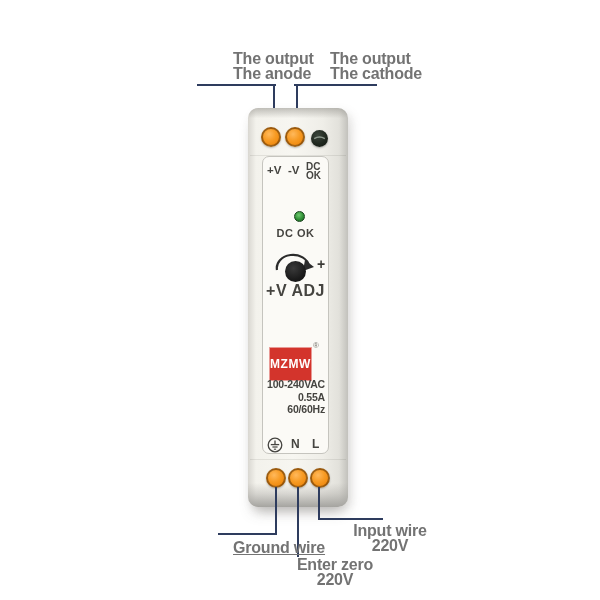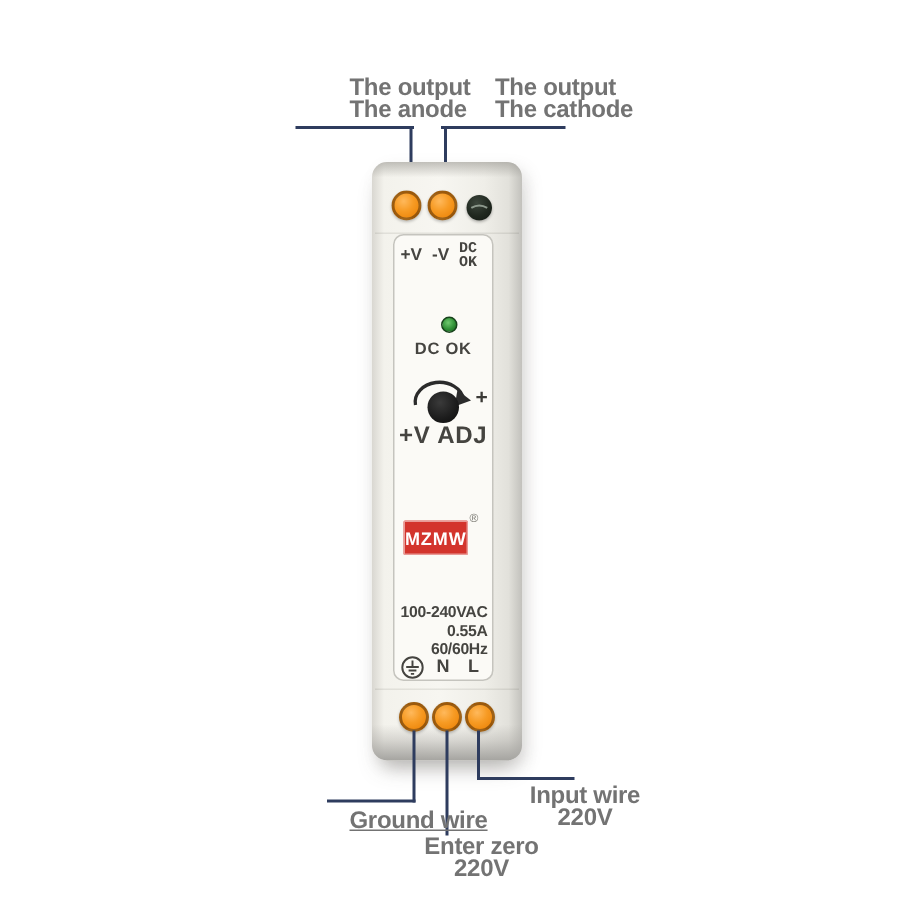--- a/index.html
+++ b/index.html
@@ -53,44 +53,44 @@
   .screw svg{position:absolute;left:0;top:0;}
   
   .panel{
     position:absolute;left:14px;top:48px;width:67px;height:298px;box-sizing:border-box;
     background:#fbfaf6;border:1px solid #c5c4be;border-radius:7px;
     color:#454440;
   }
   .panel .pv{position:absolute;left:4px;top:7px;font-size:11.5px;font-weight:bold;}
   .panel .nv{position:absolute;left:25px;top:7px;font-size:11.5px;font-weight:bold;}
   .panel .dcok{position:absolute;left:43px;top:5px;font-size:10px;font-weight:bold;line-height:9px;text-align:left;}
-  .panel .dcok span{display:block;font-family:Liberation Mono, monospace;}
+  .panel .dcok span{display:block;}
   .led{
     position:absolute;left:31px;top:54px;width:11px;height:11px;border-radius:50%;box-sizing:border-box;
     background:radial-gradient(circle at 42% 35%,#6fc96f 0%,#2f8f35 55%,#1c5a21 100%);
     border:1px solid #17421b;
   }
   .led-label{position:absolute;left:0;top:70px;width:100%;text-align:center;font-size:11px;font-weight:bold;letter-spacing:0.5px;}
   .knob-arc{position:absolute;left:10px;top:89px;}
   .knob{
     position:absolute;left:22px;top:104px;width:21px;height:21px;border-radius:50%;
     background:radial-gradient(circle at 40% 35%,#3a3a3a 0%,#1b1b1b 60%,#0c0c0c 100%);
   }
   .adj-plus{position:absolute;left:54px;top:99px;font-size:14px;font-weight:bold;color:#3b3a36;}
   .adj-label{position:absolute;left:0;top:125px;width:100%;text-align:center;font-size:16px;font-weight:bold;letter-spacing:0.5px;}
   .logo{
-    position:absolute;left:6px;top:190px;width:43px;height:23px;background:#d3342c;border-radius:1px;
+    position:absolute;left:6px;top:190px;width:43px;height:34px;background:#d3342c;border-radius:1px;
     color:#ffffff;font-size:12px;font-weight:bold;letter-spacing:0.6px;
     display:flex;align-items:center;justify-content:center;
     box-shadow:0 0 0 1px rgba(255,255,255,0.5) inset;
   }
   .rmark{position:absolute;left:50px;top:184px;font-size:8px;color:#77766f;}
   .specs{
     position:absolute;right:3px;top:221px;text-align:right;
-    font-size:10.5px;font-weight:bold;line-height:12.5px;letter-spacing:-0.2px;margin-top:24px;
+    font-size:10.5px;font-weight:bold;line-height:12.5px;letter-spacing:-0.2px;
   }
   .gnd{position:absolute;left:4px;top:280px;}
   .lbl-n{position:absolute;left:28px;top:280px;font-size:12px;font-weight:bold;}
   .lbl-l{position:absolute;left:49px;top:280px;font-size:12px;font-weight:bold;}
 </style>
 </head>
 <body>
 
 <div class="stage">
 
@@ -168,21 +168,21 @@
 
   <div class="cline" style="left:275px;top:487px;width:2px;height:48px;"></div>
   <div class="cline" style="left:218px;top:533px;width:59px;height:2px;"></div>
   <div class="cline" style="left:297px;top:487px;width:2px;height:70px;"></div>
   <div class="cline" style="left:318px;top:487px;width:2px;height:33px;"></div>
   <div class="cline" style="left:318px;top:518px;width:65px;height:2px;"></div>
 
   <div class="ann" style="left:197px;top:540px;text-decoration:underline;">
     <div>Ground wire</div>
   </div>
-  <div class="ann center" style="left:245px;top:557px;width:80px;">
+  <div class="ann center" style="left:259px;top:557px;width:80px;">
     <div>Enter zero</div>
     <div>220V</div>
   </div>
   <div class="ann center" style="left:314px;top:523px;width:80px;">
     <div>Input wire</div>
     <div>220V</div>
   </div>
 
 </div>
 

